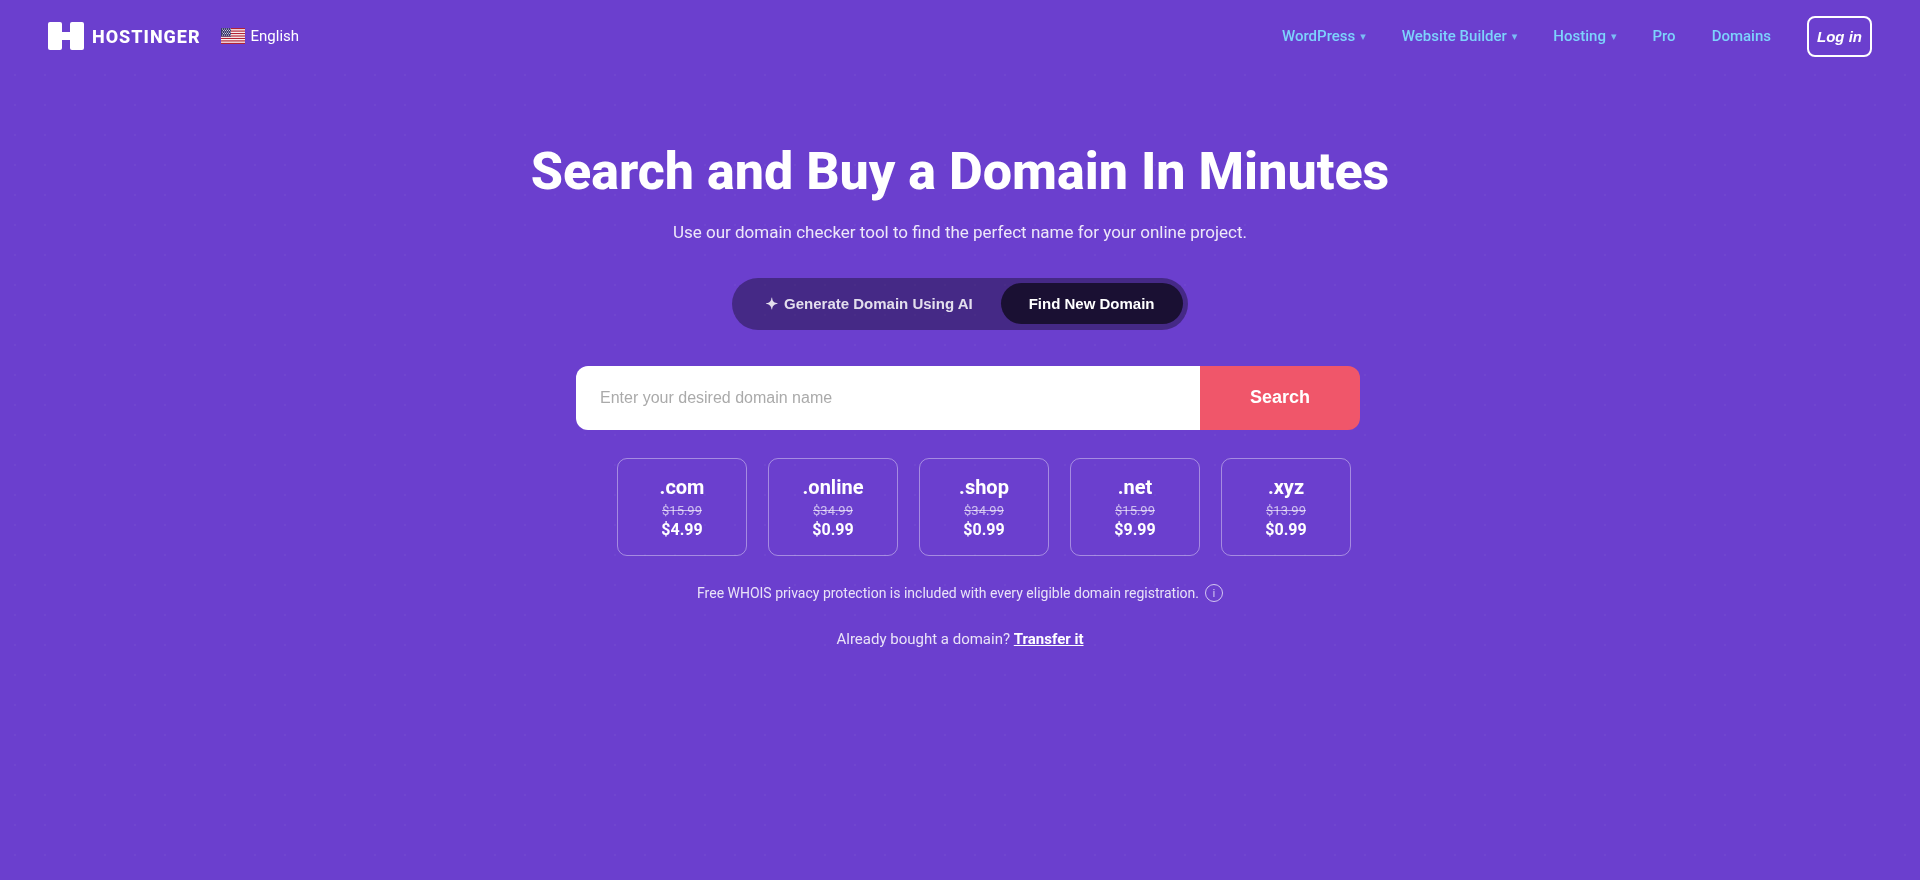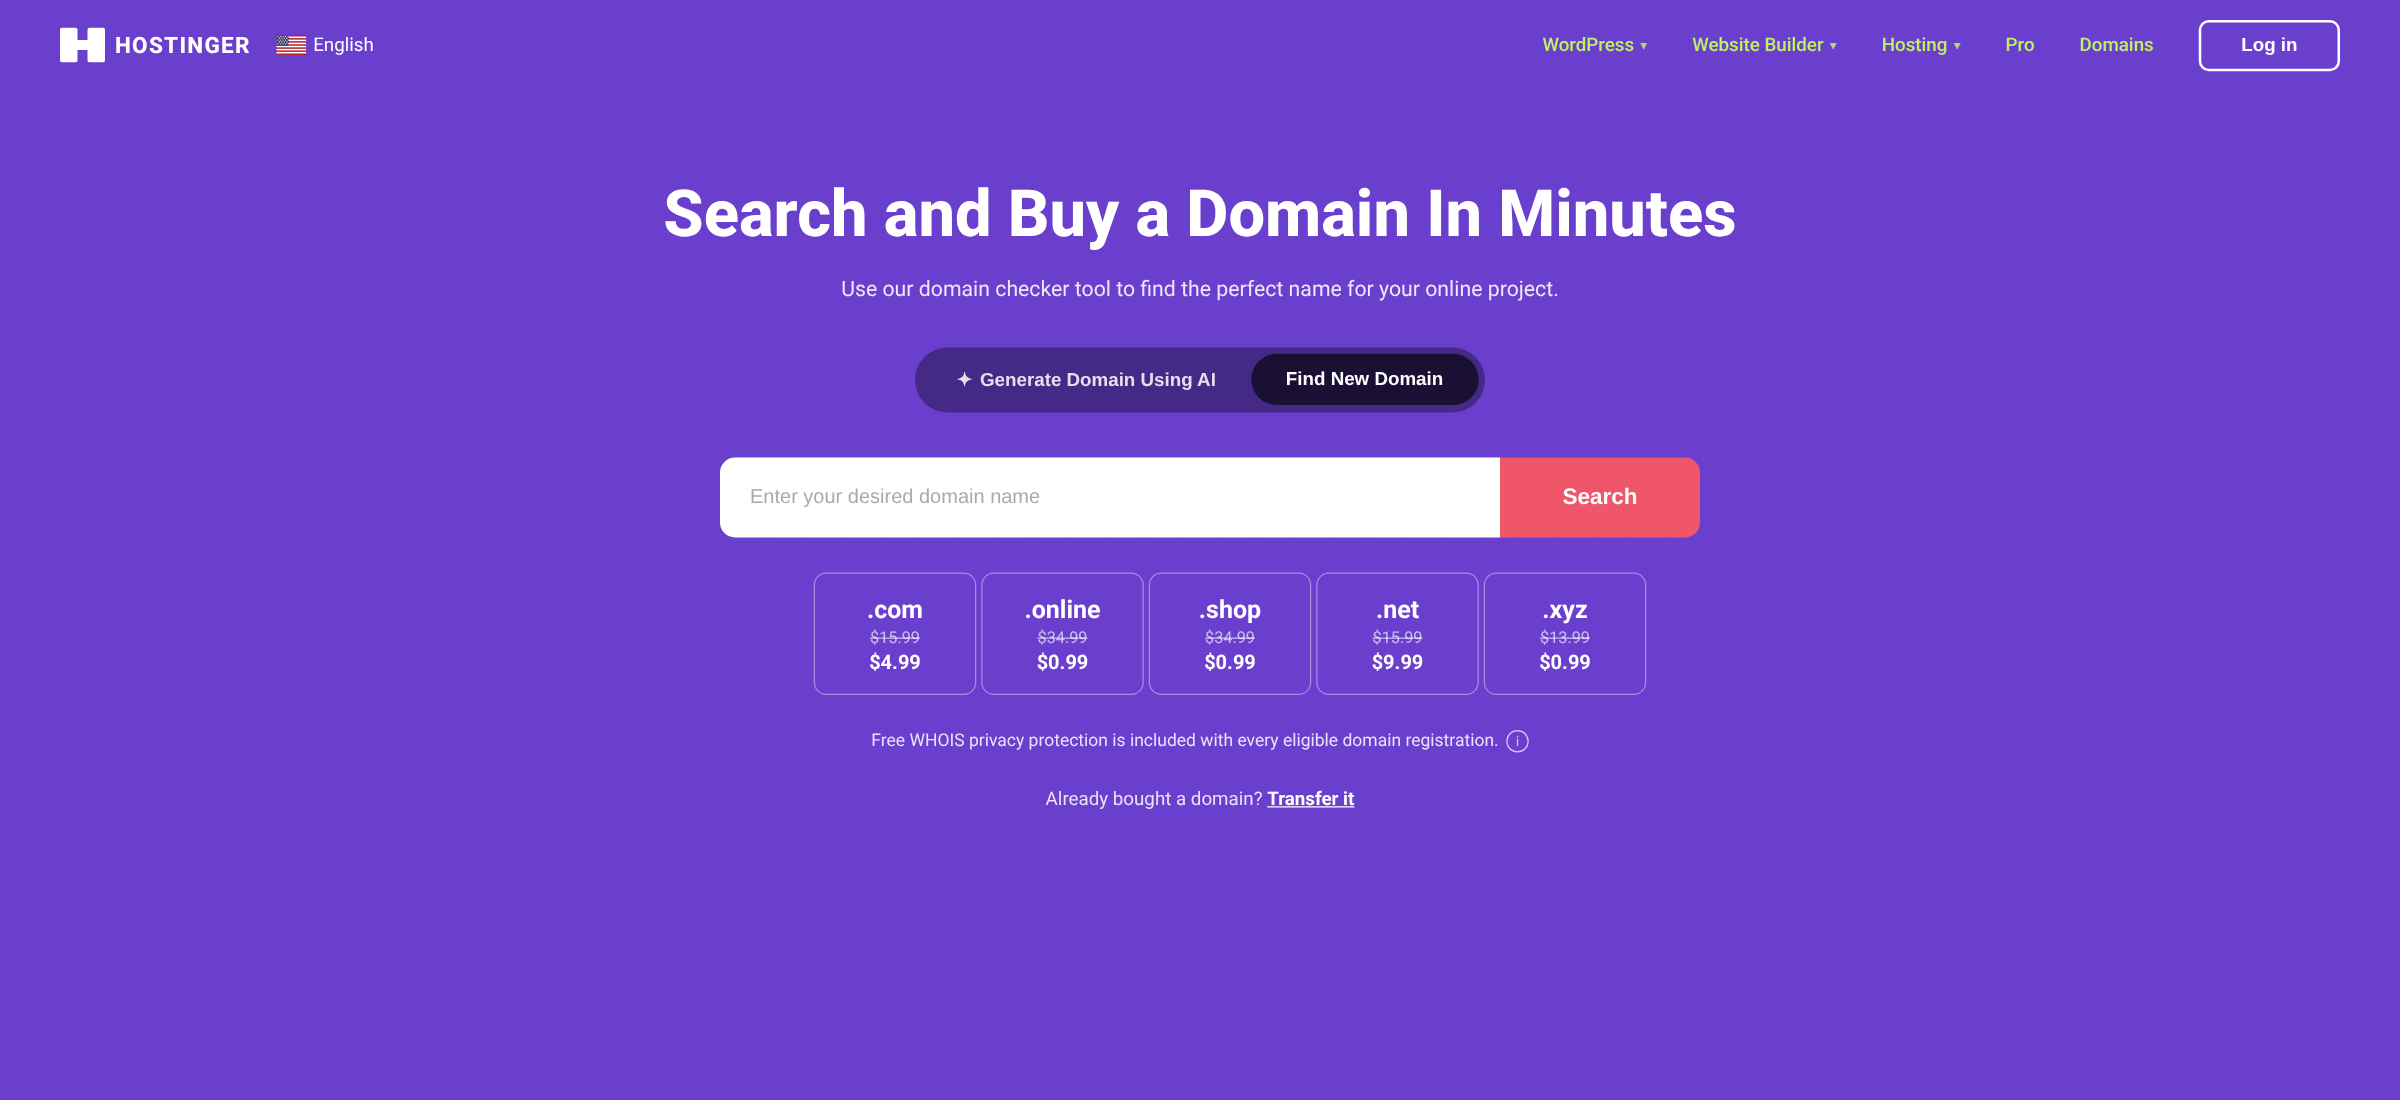--- a/index.html
+++ b/index.html
@@ -53,40 +53,41 @@
     }
     .navbar-right {
       display: flex;
       align-items: center;
       gap: 36px;
     }
     .nav-item {
       display: flex;
       align-items: center;
       gap: 5px;
-      color: #bef264;
+      color: #7dd3fc;
       font-size: 15px;
       font-weight: 500;
       cursor: pointer;
       text-decoration: none;
       justify-content: space-between;
     }
     .nav-item .chevron {
       font-size: 11px;
       opacity: 0.85;
     }
     .login-btn {
       border: 2px solid white;
       color: white;
       background: transparent;
-      padding: 10px 32px;
+      padding: 10px 8px;
       border-radius: 8px;
       font-size: 15px;
       font-weight: 700;
       cursor: pointer;
+      font-style: italic;
     }
 
     
     .hero {
       display: flex;
       flex-direction: column;
       align-items: center;
       padding: 70px 20px 60px;
       text-align: center;
     }
@@ -163,21 +164,21 @@
       border: none;
       border-radius: 0 12px 12px 0;
       font-size: 18px;
       font-weight: 700;
       cursor: pointer;
     }
 
     
     .domain-cards {
       display: flex;
-      gap: 4px;
+      gap: 21px;
       margin-bottom: 28px;
       flex-wrap: wrap;
       justify-content: center;
       max-width: 920px;
       padding-left: 48px;
     }
     .domain-card {
       border: 1.5px solid rgba(255,255,255,0.4);
       border-radius: 10px;
       padding: 16px 28px;

